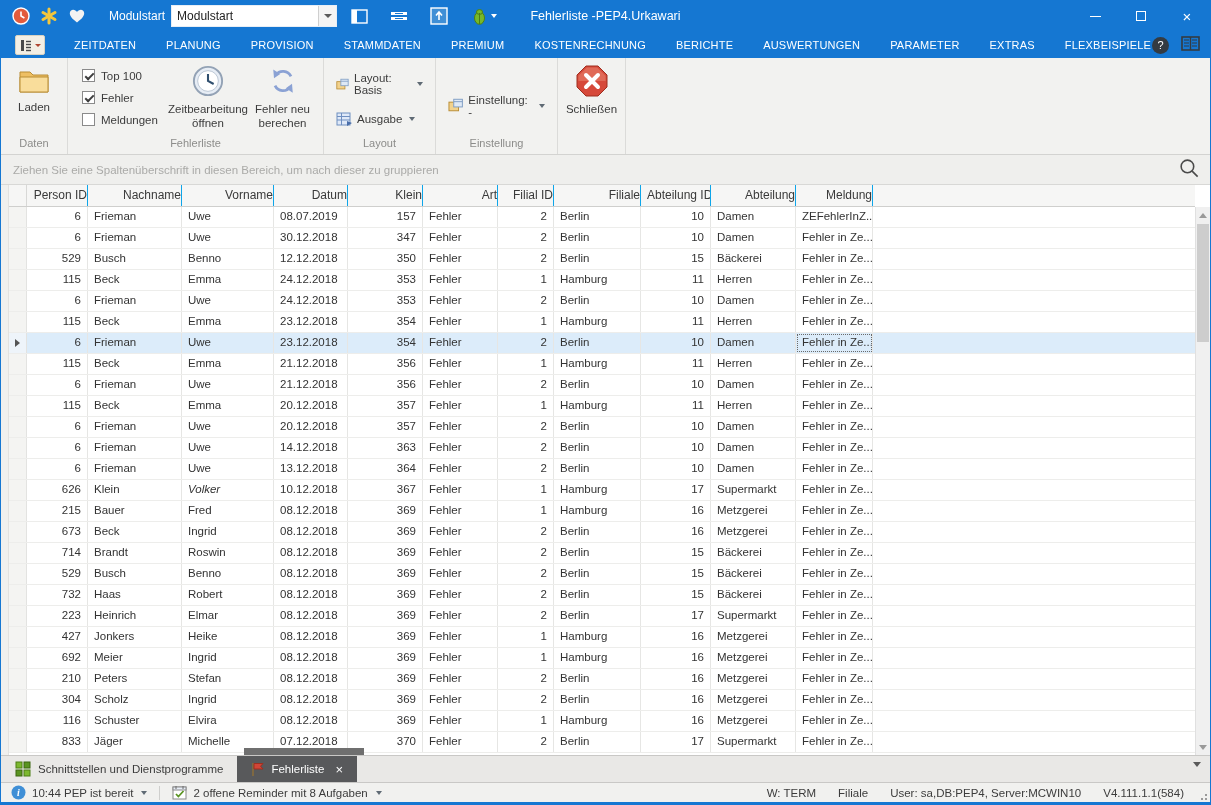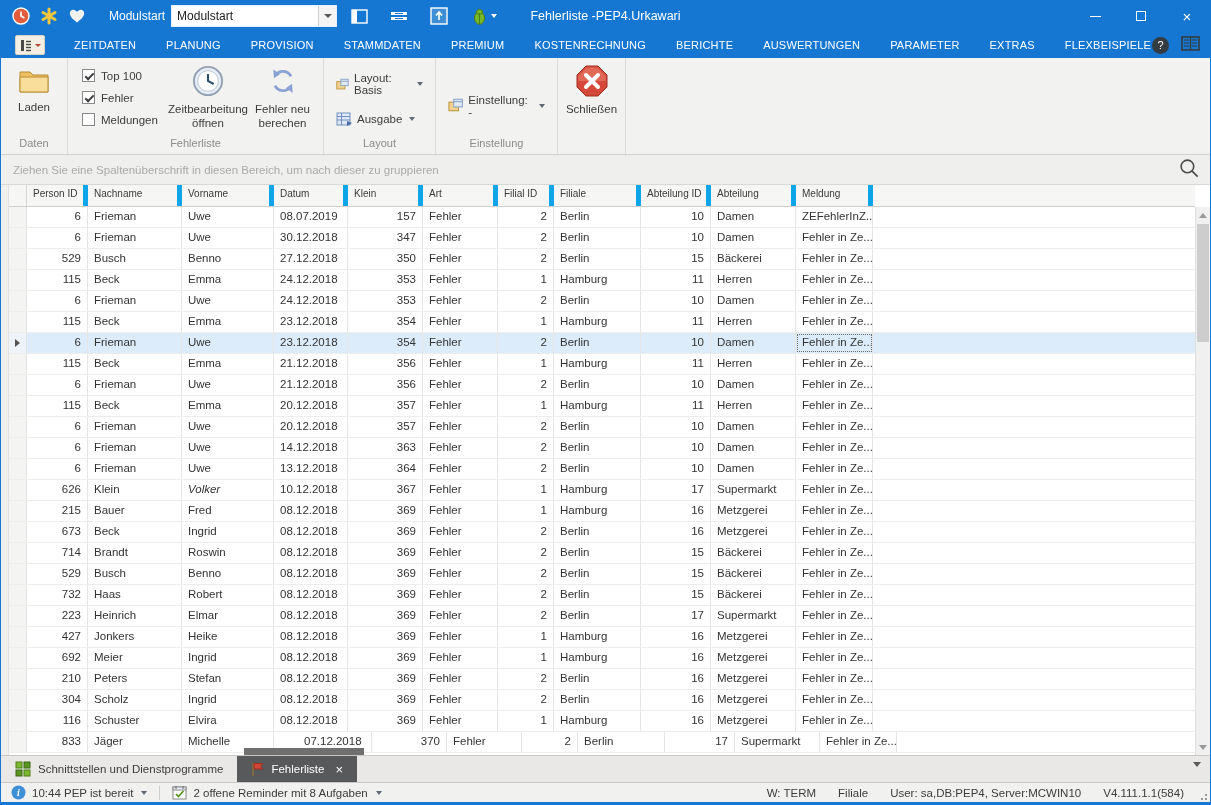--- a/index.html
+++ b/index.html
@@ -47,21 +47,21 @@
   .stack-col{ display:flex; flex-direction:column; gap:10px; padding-top:6px; }
   .caret-gray{ width:0;height:0;border-left:3.5px solid transparent;border-right:3.5px solid transparent;border-top:4px solid #5f6a74; margin-left:2px;}
   
   .groupbar{ height:30px; background:#efefed; border-bottom:1px solid #d8d8d6; display:flex; align-items:center; padding:0 10px 0 12px; }
   .groupbar .hint{ flex:1; color:#aaaaa8; font-size:11.5px; }
   
   .gridwrap{ position:relative; height:570px; background:#fff; }
   .gutter{ position:absolute; left:0; top:0; bottom:0; width:8px; background:#f0f0ee; border-right:1px solid #e2e2e0; }
   .grid{ position:absolute; left:8px; top:0; right:15px; bottom:0; overflow:hidden; }
   .ghead{ display:flex; height:22px; background:#f6f6f5; border-bottom:1px solid #cfcfcd; }
-  .hcell{ border-right:5px solid #0ea5e9; padding:3px 0 0 6px; font-size:10px; color:#3a3a3a; overflow:hidden; white-space:nowrap; }
+  .hcell{ border-right:1px solid #0ea5e9; padding:3px 0 0 6px; font-size:12px; color:#3a3a3a; overflow:hidden; white-space:nowrap;text-align:right; }
   .hsel{ width:18px; border-right:1px solid #d8d8d6; background:#f6f6f5; }
   .grow{ display:flex; height:21px; border-bottom:1px solid #ededeb; background:#fff; }
   .grow.selected{ background:#dcecfa; }
   .selcell{ width:18px; border-right:1px solid #e3e3e1; background:#f4f4f2; display:flex; align-items:center; justify-content:center; }
   .grow.selected .selcell{ background:#eef4fa; }
   .rowarrow{ width:0; height:0; border-left:5px solid #555; border-top:4px solid transparent; border-bottom:4px solid transparent; }
   .gcell{ border-right:1px solid #e6e6e4; padding:3px 6px 0 6px; font-size:11.5px; color:#333; overflow:hidden; white-space:nowrap; }
   .gcell.r{ text-align:right; }
   .gcell.focus{ outline:1px dotted #6a6a6a; outline-offset:-2px; }
   
@@ -371,21 +371,21 @@
             <div class="gcell l" style="width: 87px;">Berlin</div>
             <div class="gcell r" style="width: 70px;">10</div>
             <div class="gcell l" style="width: 85px;">Damen</div>
             <div class="gcell l" style="width: 77px;">Fehler in Ze...</div>
           </div>
           <div class="grow">
             <div class="selcell"></div>
             <div class="gcell r" style="width: 61px;">529</div>
             <div class="gcell l" style="width: 94px;">Busch</div>
             <div class="gcell l" style="width: 92px;">Benno</div>
-            <div class="gcell l" style="width: 74px;">27.12.2018</div>
+            <div class="gcell l" style="width: 74px;">12.12.2018</div>
             <div class="gcell r" style="width: 75px;">350</div>
             <div class="gcell l" style="width: 75px;">Fehler</div>
             <div class="gcell r" style="width: 56px;">2</div>
             <div class="gcell l" style="width: 87px;">Berlin</div>
             <div class="gcell r" style="width: 70px;">15</div>
             <div class="gcell l" style="width: 85px;">Bäckerei</div>
             <div class="gcell l" style="width: 77px;">Fehler in Ze...</div>
           </div>
           <div class="grow">
             <div class="selcell"></div>
@@ -695,21 +695,21 @@
             <div class="gcell l" style="width: 87px;">Hamburg</div>
             <div class="gcell r" style="width: 70px;">16</div>
             <div class="gcell l" style="width: 85px;">Metzgerei</div>
             <div class="gcell l" style="width: 77px;">Fehler in Ze...</div>
           </div>
           <div class="grow">
             <div class="selcell"></div>
             <div class="gcell r" style="width: 61px;">833</div>
             <div class="gcell l" style="width: 94px;">Jäger</div>
             <div class="gcell l" style="width: 92px;">Michelle</div>
-            <div class="gcell l" style="width: 74px; margin-left: 24px;">07.12.2018</div>
+            <div class="gcell l" style="width: 74px;">07.12.2018</div>
             <div class="gcell r" style="width: 75px;">370</div>
             <div class="gcell l" style="width: 75px;">Fehler</div>
             <div class="gcell r" style="width: 56px;">2</div>
             <div class="gcell l" style="width: 87px;">Berlin</div>
             <div class="gcell r" style="width: 70px;">17</div>
             <div class="gcell l" style="width: 85px;">Supermarkt</div>
             <div class="gcell l" style="width: 77px;">Fehler in Ze...</div>
           </div>
         </div>
       <div class="hthumb"></div>

